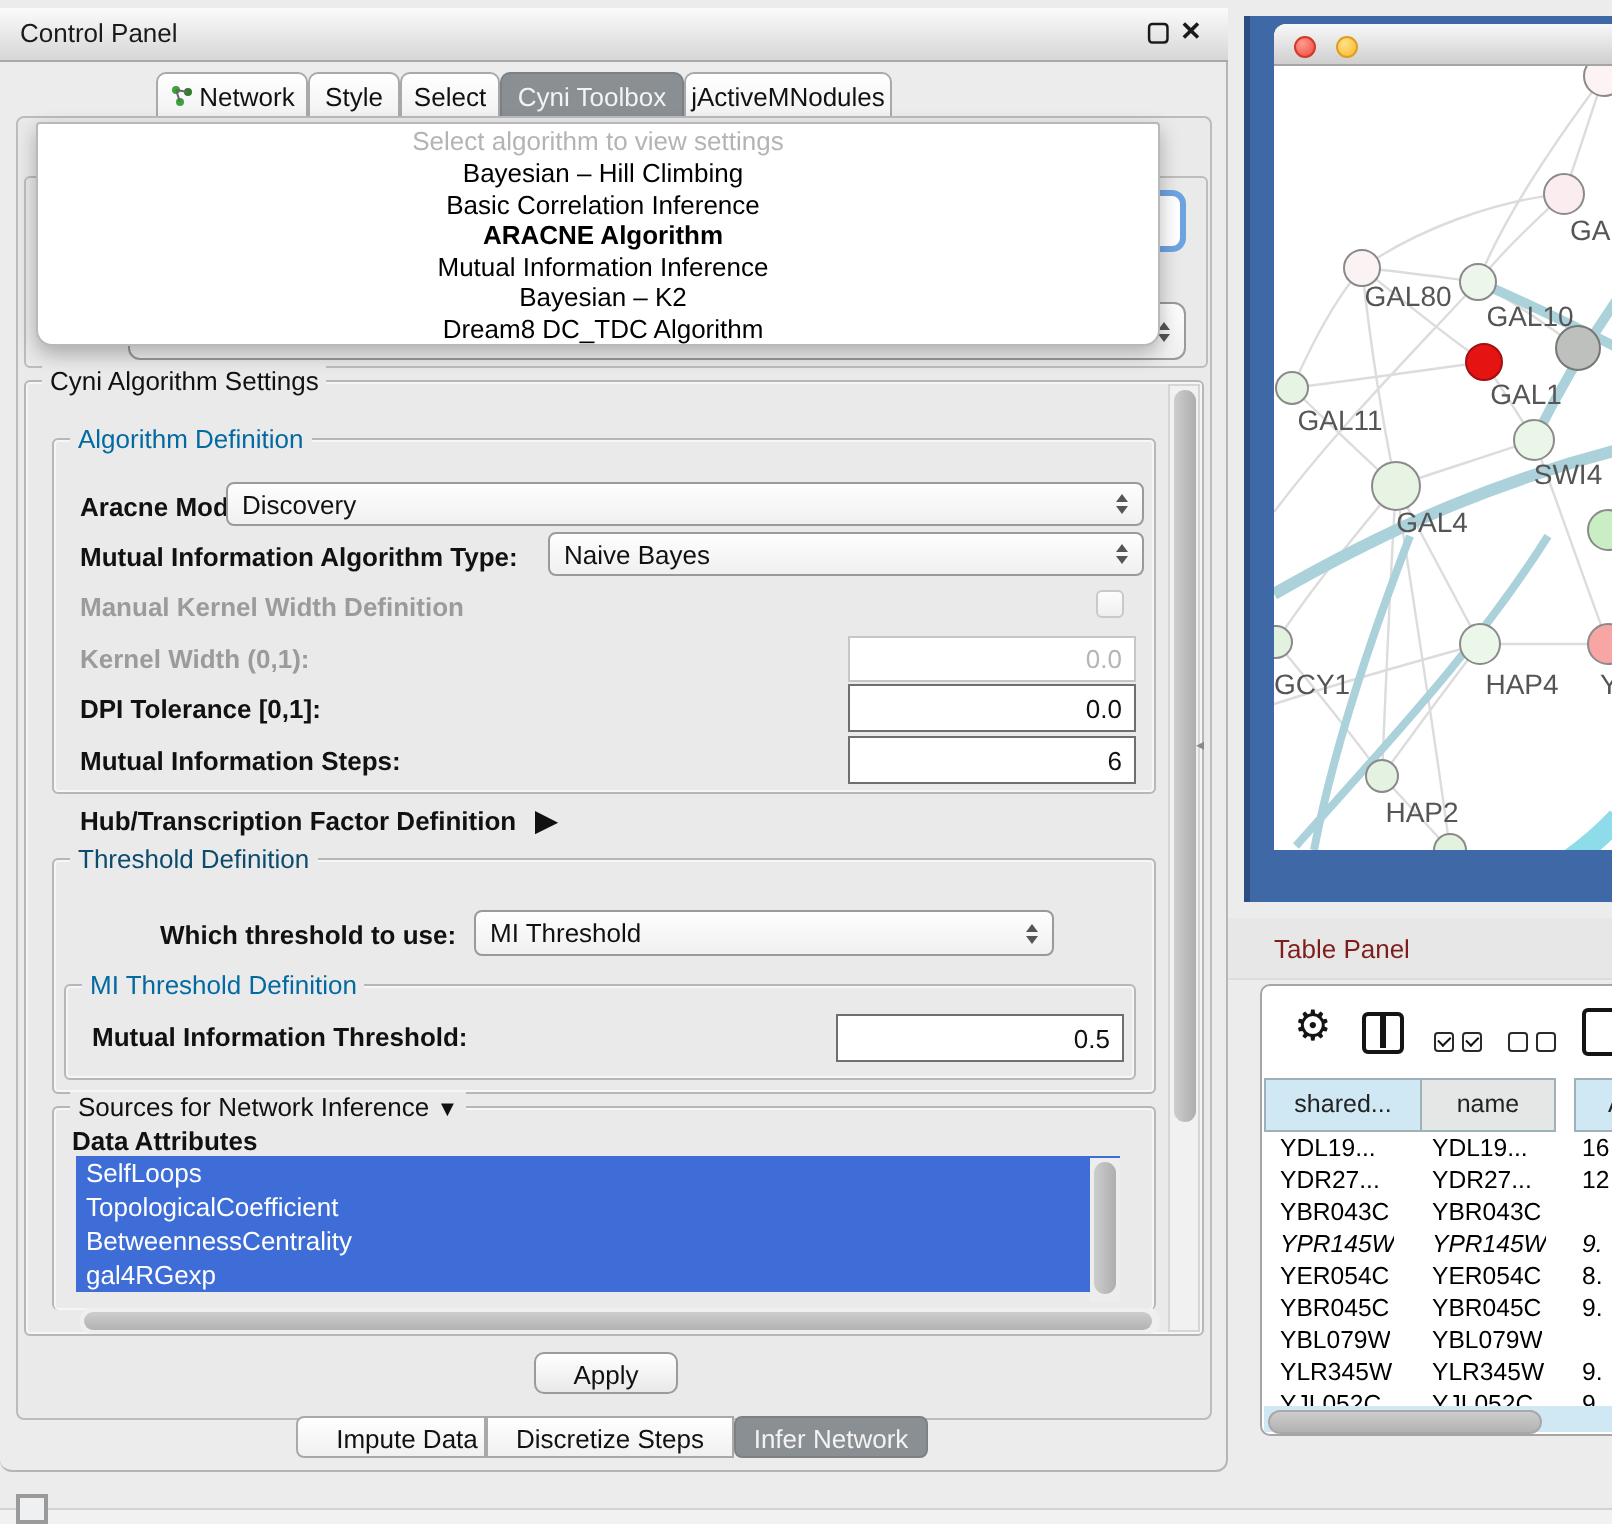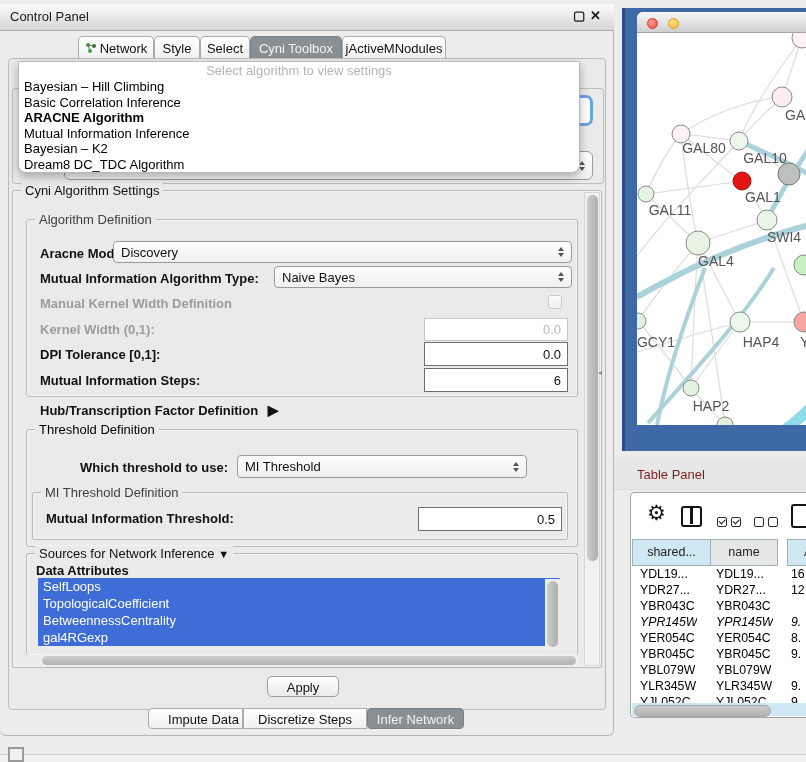--- a/index.html
+++ b/index.html
@@ -12,34 +12,34 @@
   .titlebar .t{position:absolute;left:10px;top:5px;font-size:13px;color:#1a1a1a;}
   .winbtn{position:absolute;top:4px;font-size:13px;font-weight:bold;color:#1a1a1a;}
   
   .tab{position:absolute;top:36px;height:23px;line-height:23px;font-size:13px;color:#111;background:linear-gradient(#ffffff,#f1f1f1);border:1px solid #a9a9a9;border-bottom:none;border-radius:5px 5px 0 0;text-align:center;box-sizing:border-box;}
   .tab.sel{background:#8a8f94;color:#f3f3f3;border-color:#7c8186;}
   
   .content{left:8px;top:58px;width:598px;height:652px;background:#eaeaea;border:1px solid #bcbcbc;border-radius:4px;box-sizing:border-box;}
   
   .gbox{position:absolute;border:1px solid #b7b7b7;border-radius:3px;box-shadow:inset 0 0 0 1px rgba(255,255,255,.55);box-sizing:border-box;}
   .gtitle{position:absolute;top:-8px;left:8px;background:#eaeaea;padding:0 4px;font-size:13px;white-space:nowrap;}
-  .blue{color:#404040;text-align:right;} .green{color:#000000;} .dark{color:#111;}
+  .blue{color:#0369a1;text-align:right;} .green{color:#0c4a6e;} .dark{color:#111;}
   .lbl{position:absolute;font-size:13px;font-weight:bold;color:#111;white-space:nowrap;}
   .lbl.dis{color:#9b9b9b;}
   .combo{position:absolute;display:flex;align-items:center;justify-content:space-between;background:linear-gradient(#fefefe,#f0f0f0);border:1px solid #9a9a9a;border-radius:4px;font-size:13px;color:#111;padding:0 7px;box-sizing:border-box;}
   .stepper{display:flex;flex-direction:column;align-items:center;}
   .stepper .u{width:0;height:0;border-left:3.5px solid transparent;border-right:3.5px solid transparent;border-bottom:4.5px solid #555;}
   .stepper .d{width:0;height:0;border-left:3.5px solid transparent;border-right:3.5px solid transparent;border-top:4.5px solid #555;margin-top:2px;}
   .input{position:absolute;background:#fff;border:1px solid #6f6f6f;font-size:13px;color:#111;text-align:right;padding:0 6px;box-sizing:border-box;display:flex;align-items:center;justify-content:flex-end;}
   .input.dis{border-color:#c6c6c6;color:#b5b5b5;}
   .checkbox{position:absolute;width:14px;height:14px;border:1px solid #c9c9c9;border-radius:3px;background:linear-gradient(#fdfdfd,#efefef);box-sizing:border-box;}
   
   .dropdown{left:18px;top:61px;width:562px;height:112px;background:#fff;border:1px solid #b9b9b9;border-radius:2px 2px 8px 8px;box-shadow:0 4px 10px rgba(0,0,0,.28);z-index:60;box-sizing:border-box;overflow:hidden;}
   .dd-head{font-size:13px;color:#b4b4b4;text-align:center;height:16px;line-height:16px;margin-top:1px;}
-  .dd-item{font-size:13px;color:#000;height:15.5px;line-height:15.5px;padding-left:5px;white-space:nowrap;}
+  .dd-item{font-size:13px;color:#000;height:15.5px;line-height:15.5px;padding-left:5px;white-space:nowrap;text-align:center;}
   .dd-item.bold{font-weight:bold;}
   
   .sb-track{position:absolute;background:#f1f1f1;border:1px solid #d6d6d6;box-sizing:border-box;}
   .sb-thumb{position:absolute;background:linear-gradient(90deg,#cdcdcd,#aeaeae);border-radius:6px;}
   .sb-thumb.h{background:linear-gradient(#cdcdcd,#b2b2b2);}
   
   .attr-item{height:17px;line-height:17px;font-size:13px;color:#fff;padding-left:5px;white-space:nowrap;}
   
   .btn{position:absolute;background:linear-gradient(#ffffff,#e9e9e9);border:1px solid #9b9b9b;border-radius:5px;font-size:13px;color:#111;text-align:center;box-sizing:border-box;}
   .btab{position:absolute;top:708px;height:21px;line-height:21px;font-size:13px;text-align:center;background:linear-gradient(#ffffff,#f0f0f0);border:1px solid #a9a9a9;color:#111;box-sizing:border-box;}

